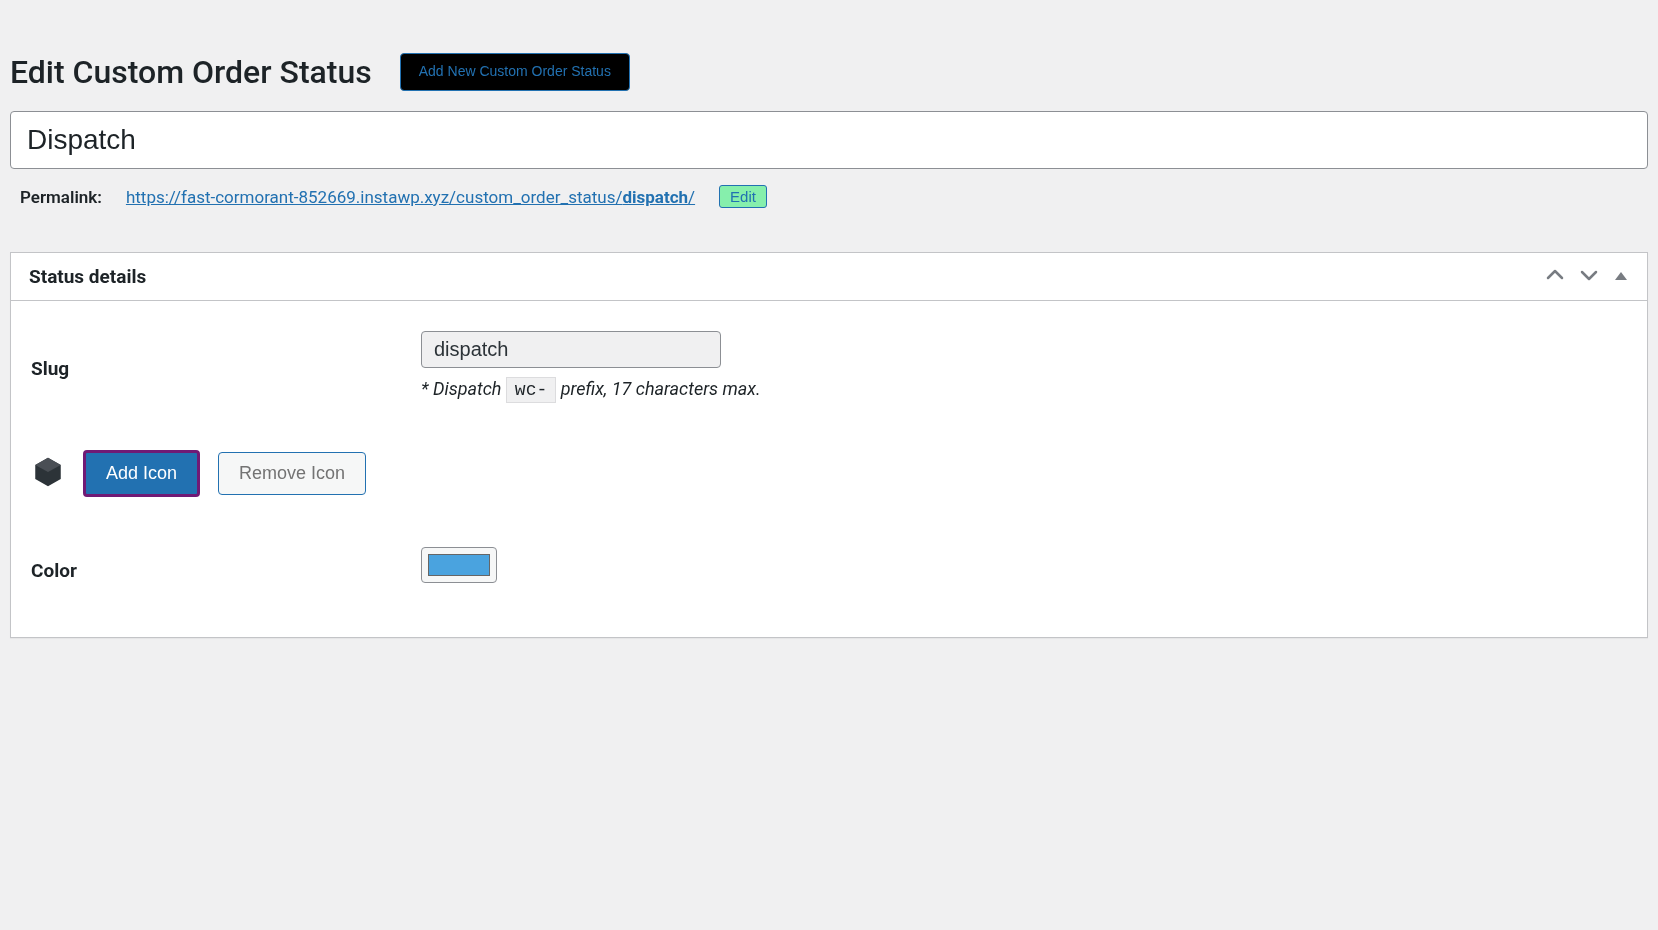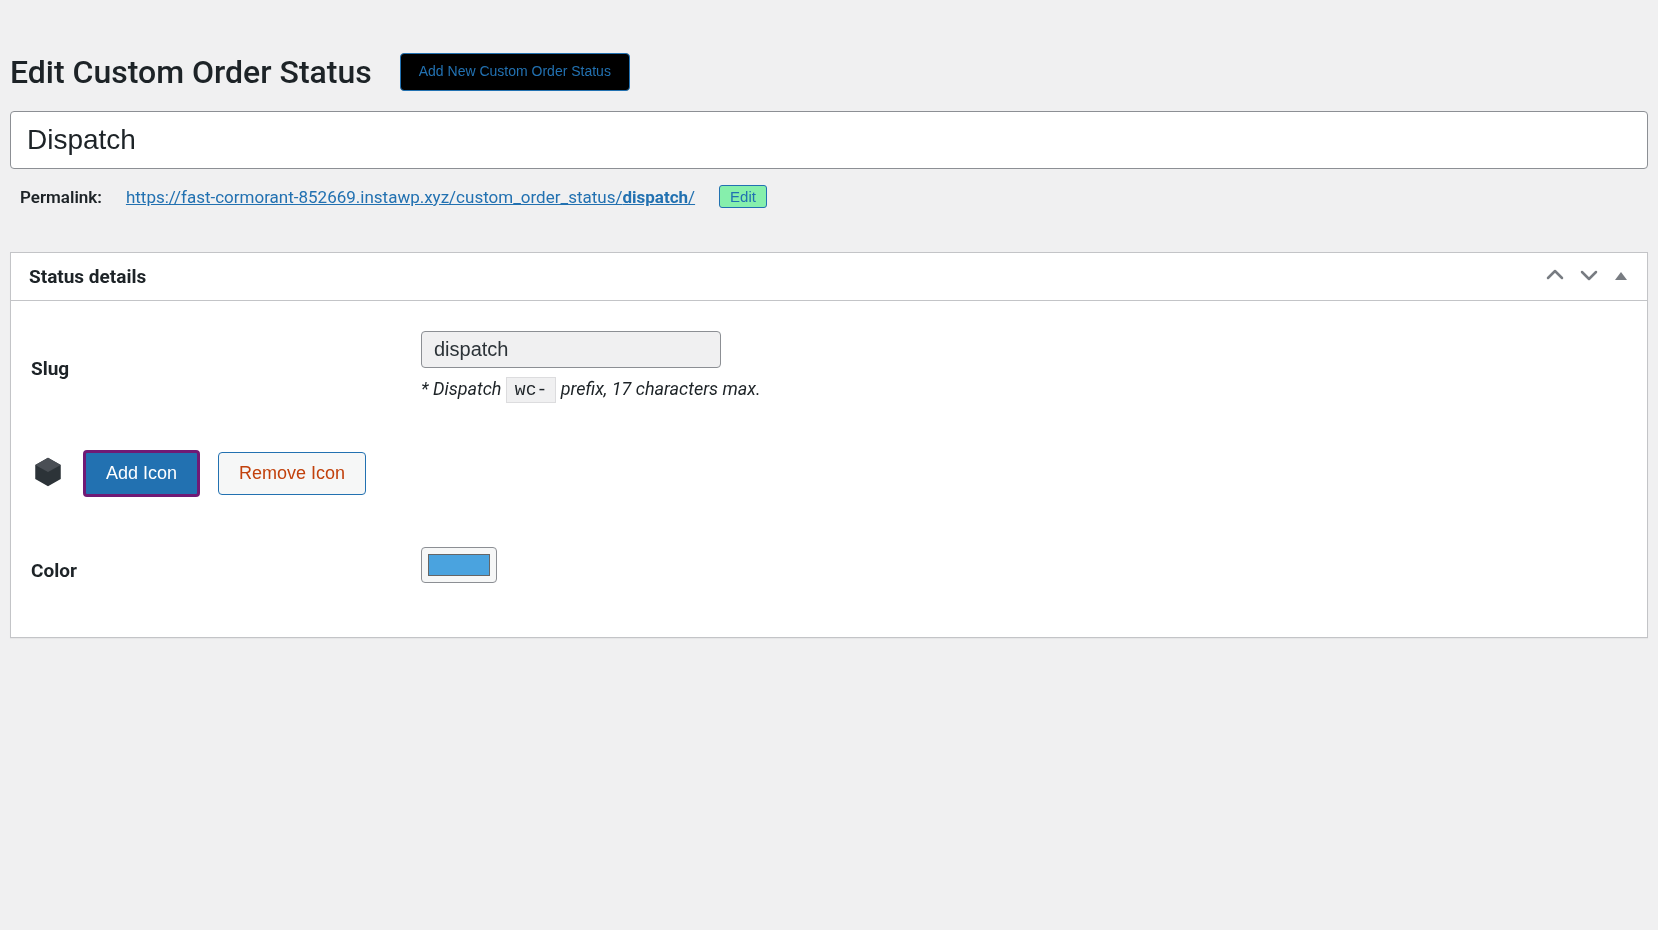--- a/index.html
+++ b/index.html
@@ -167,21 +167,21 @@
       border-radius: 4px;
       color: #fff;
       font-size: 18px;
       cursor: pointer;
     }
     .btn-secondary {
       padding: 10px 20px;
       background: #f6f7f7;
       border: 1px solid #2271b1;
       border-radius: 4px;
-      color: #c2410c;
+      color: #737373;
       font-size: 18px;
       cursor: pointer;
     }
     .color-swatch-wrap {
       display: inline-block;
       padding: 6px;
       background: #f6f7f7;
       border: 1px solid #8c8f94;
       border-radius: 4px;
       cursor: pointer;

